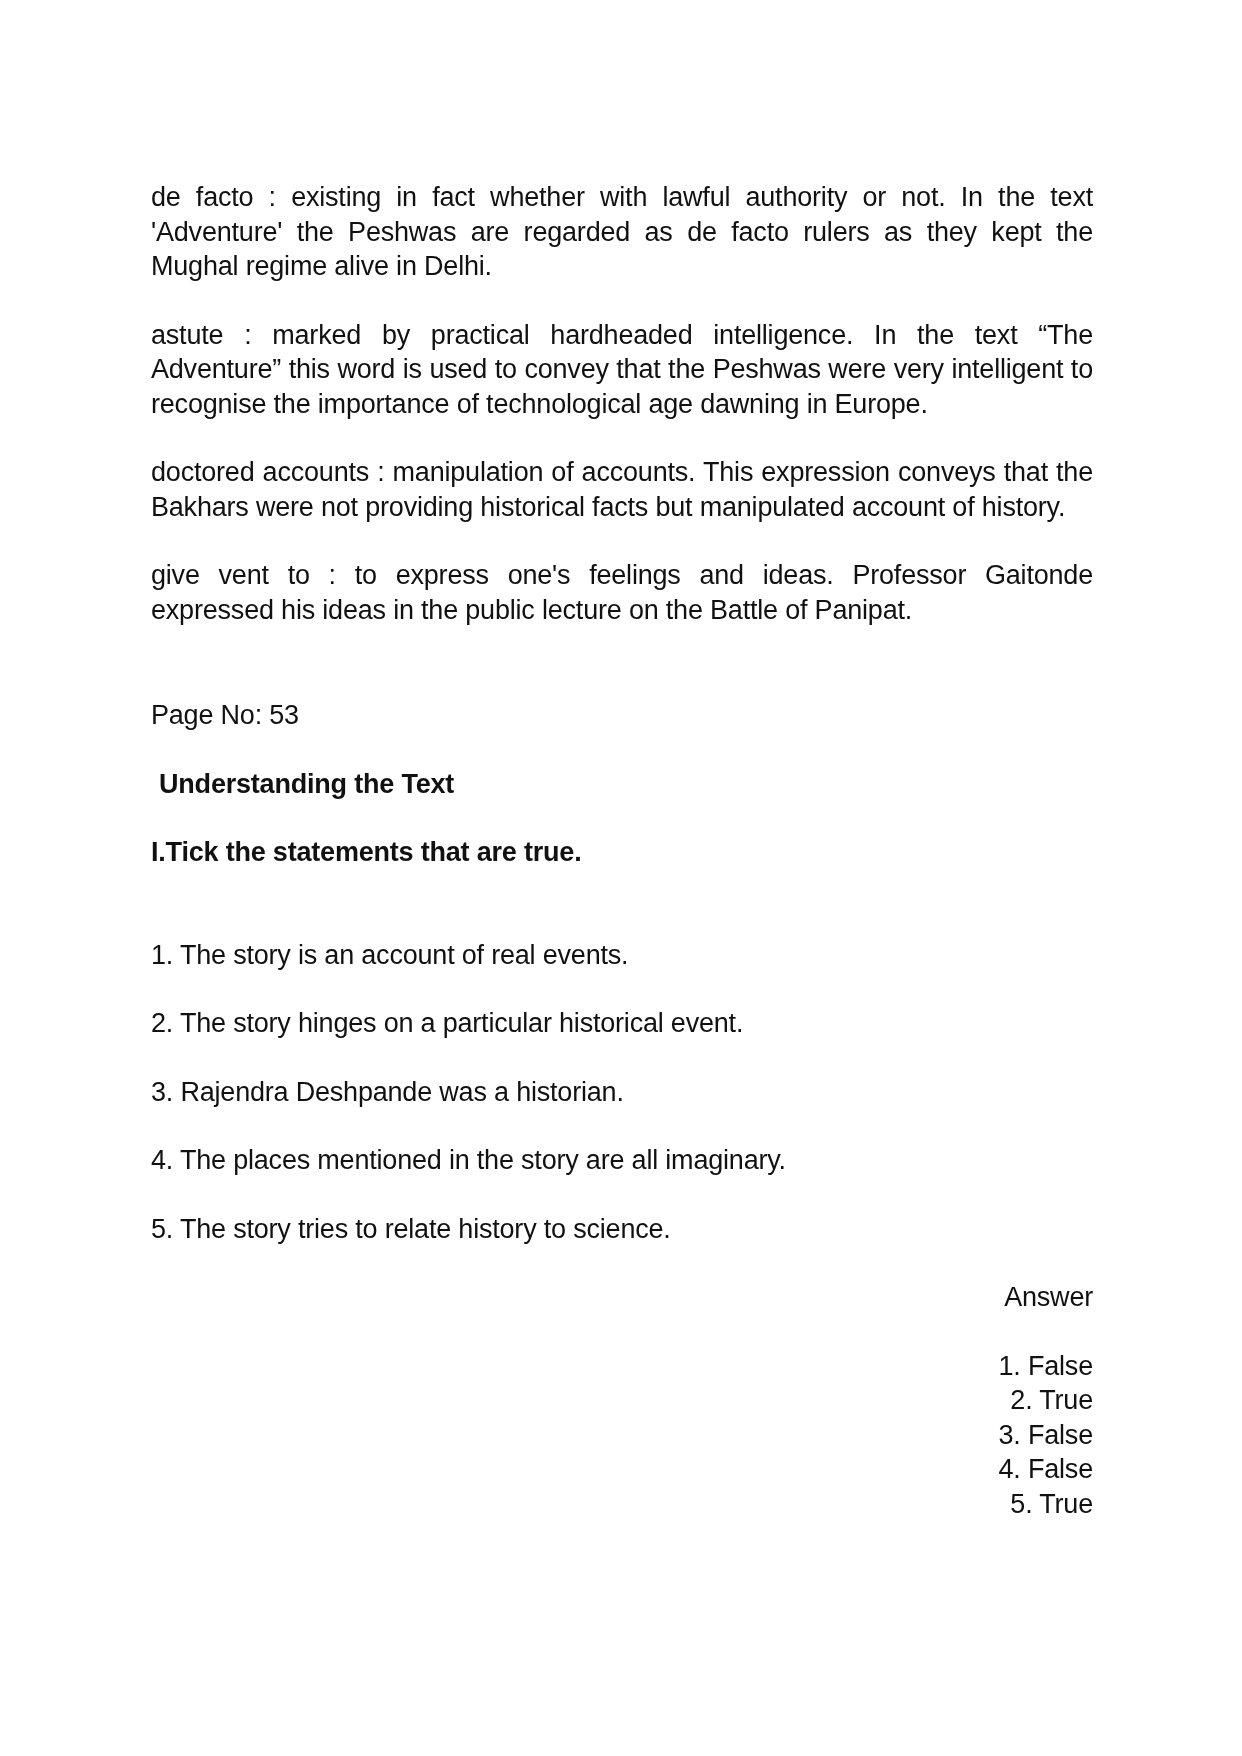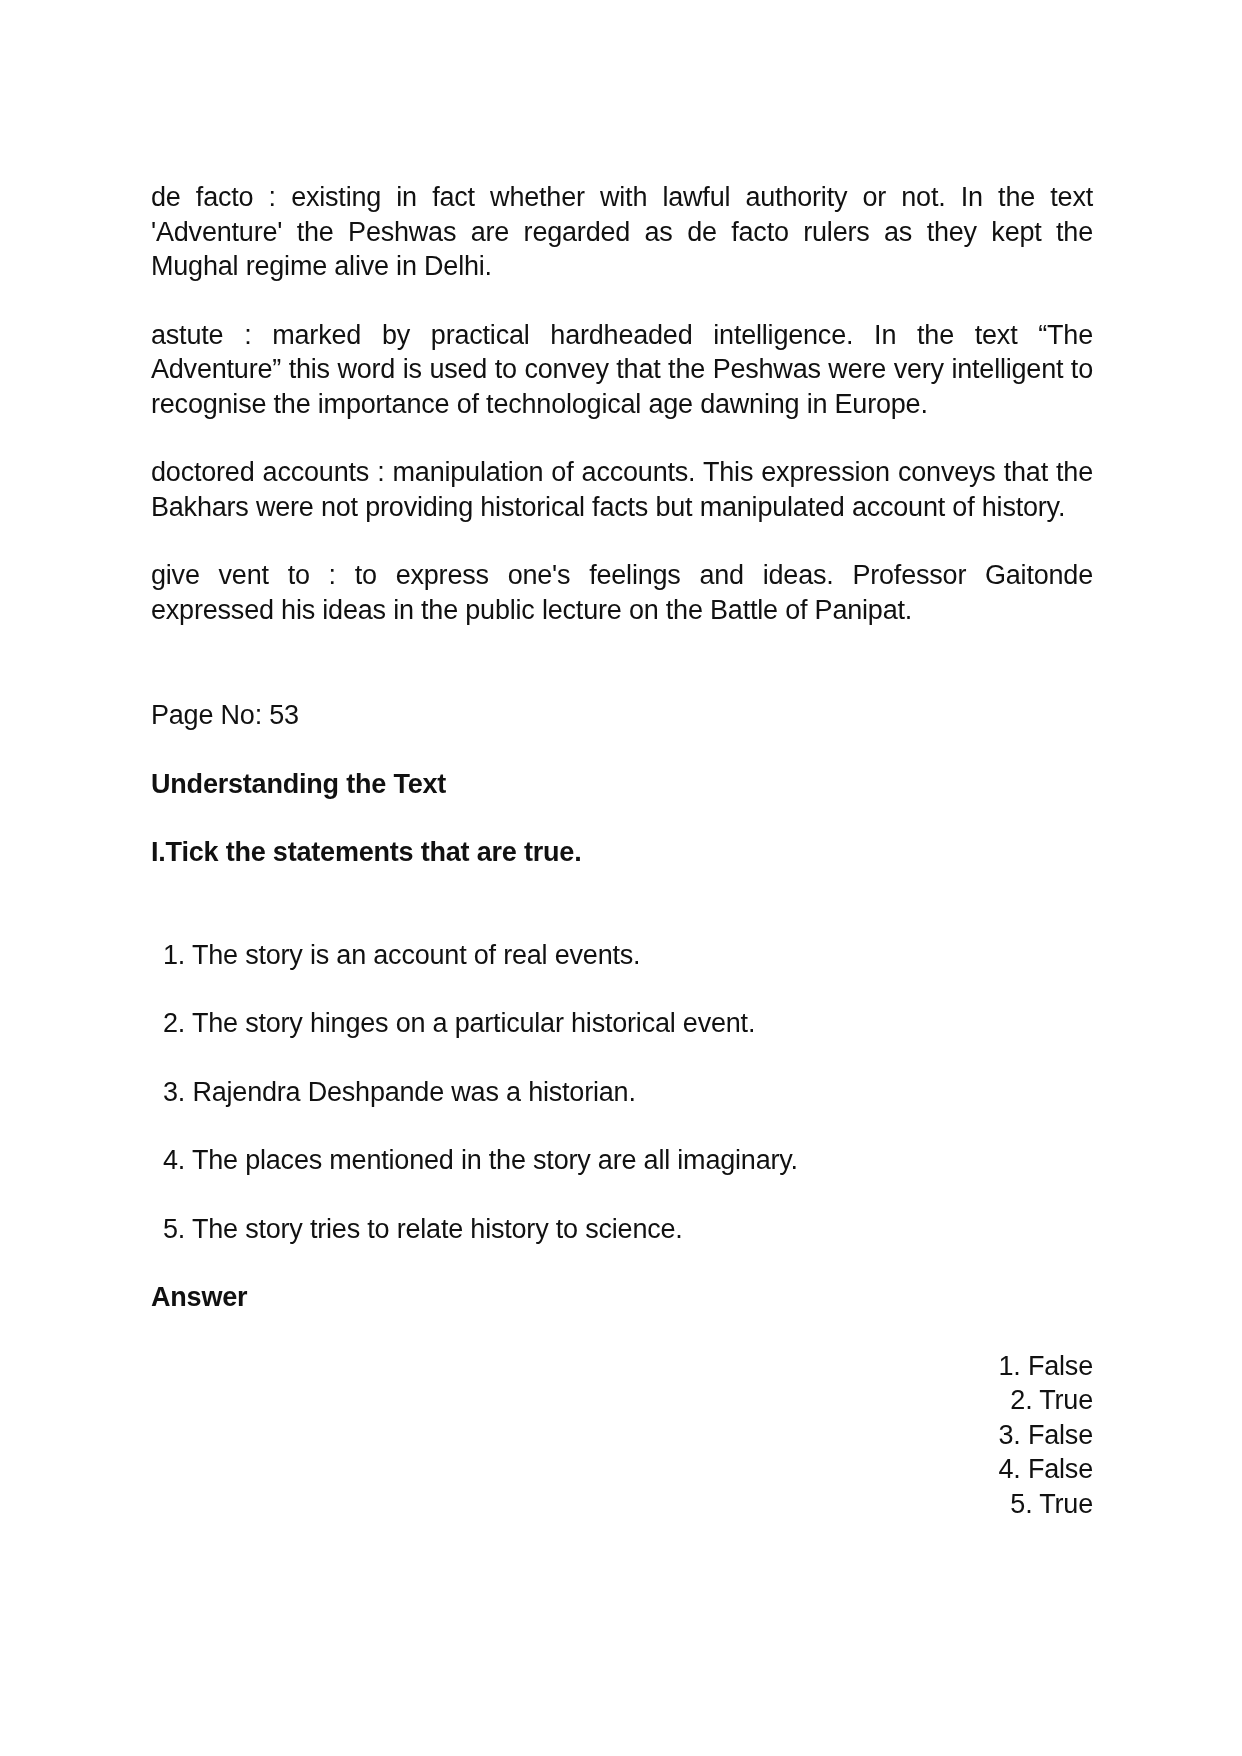--- a/index.html
+++ b/index.html
@@ -27,32 +27,33 @@
     .para {
       margin: 0 0 34px 0;
       text-align: justify;
       text-align-last: left;
     }
     .page-no {
       margin: 71px 0 34px 0;
     }
     .heading {
       font-weight: bold;
-      margin: 0 0 34px 0;
+      margin: 0 0 34px 8px;
     }
     .exercise-title {
       font-weight: bold;
       margin: 0 0 68px 0;
     }
     .question {
-      margin: 0 0 34px 12px;
+      margin: 0 0 34px 0;
     }
     .answer-heading {
-      font-weight: bold;
+      font-weight: normal;
       margin: 0 0 34px 0;
+      text-align: right;
     }
     .answer-line {
       margin: 0;
       text-align: right;
     }
   </style>
 </head>
 <body>
 
 <div class="page">

